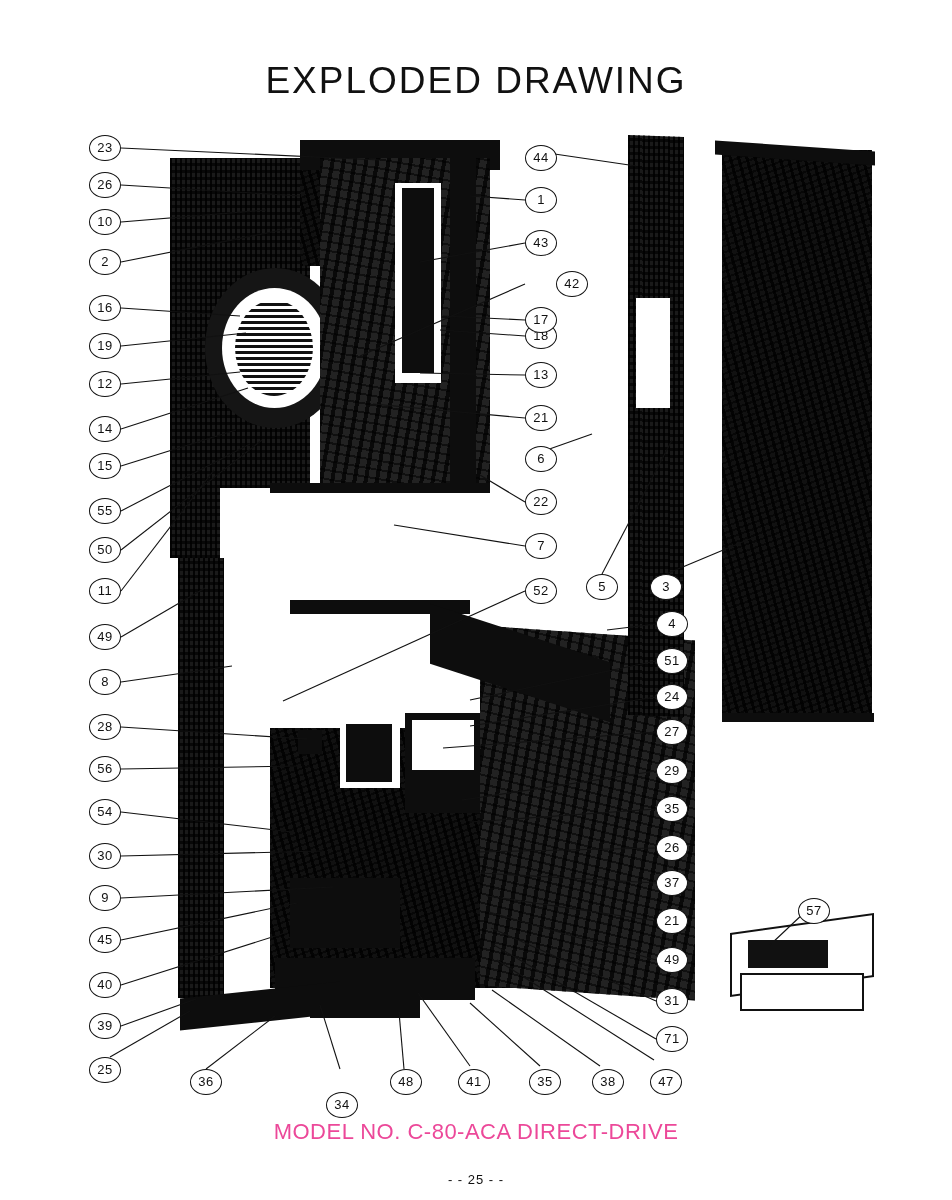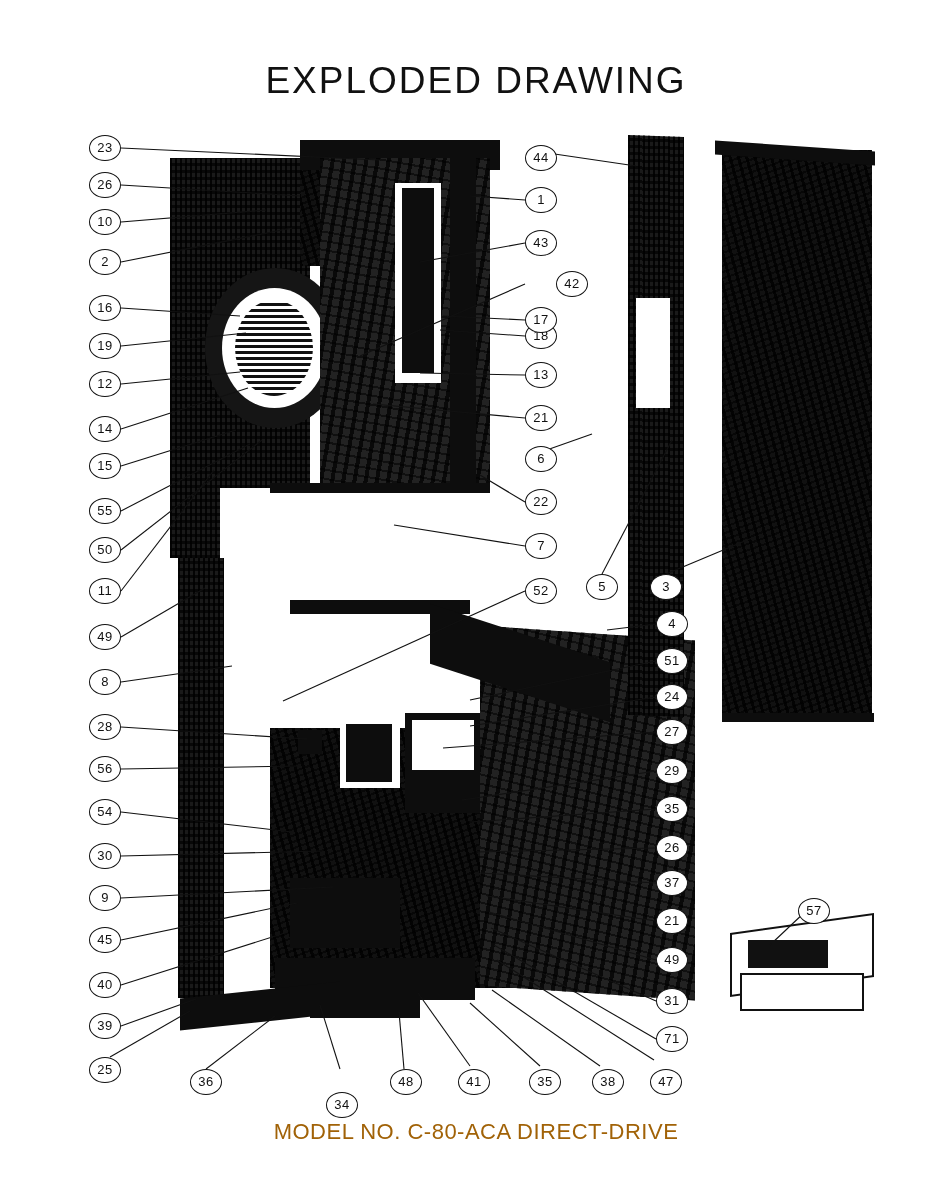--- a/index.html
+++ b/index.html
@@ -31,21 +31,21 @@
     font-family: "Liberation Sans", sans-serif;
   }
   .subtitle {
     position: absolute;
     top: 1119px;
     left: 0;
     width: 952px;
     text-align: center;
     font-size: 22px;
     letter-spacing: 0.5px;
-    color: #a16207;
+    color: #ec4899;
   }
   .page-number {
     position: absolute;
     top: 1172px;
     left: 0;
     width: 952px;
     text-align: center;
     font-size: 13px;
     color: #111;
     letter-spacing: 1px;
@@ -285,13 +285,14 @@
       <div class="callout" style="left: 525px; top: 323px;">18</div>
       <div class="callout" style="left: 525px; top: 307px;">17</div>
       <div class="callout" style="left: 556px; top: 271px;">42</div>
       <div class="callout" style="left: 525px; top: 230px;">43</div>
       <div class="callout" style="left: 525px; top: 187px;">1</div>
       <div class="callout" style="left: 525px; top: 145px;">44</div>
       <div class="callout" style="left: 798px; top: 898px;">57</div>
     </div>
 
   <div class="subtitle">MODEL NO. C-80-ACA DIRECT-DRIVE</div>
+  <div class="page-number">- - 25 - -</div>
 </div>
 
 </body></html>

